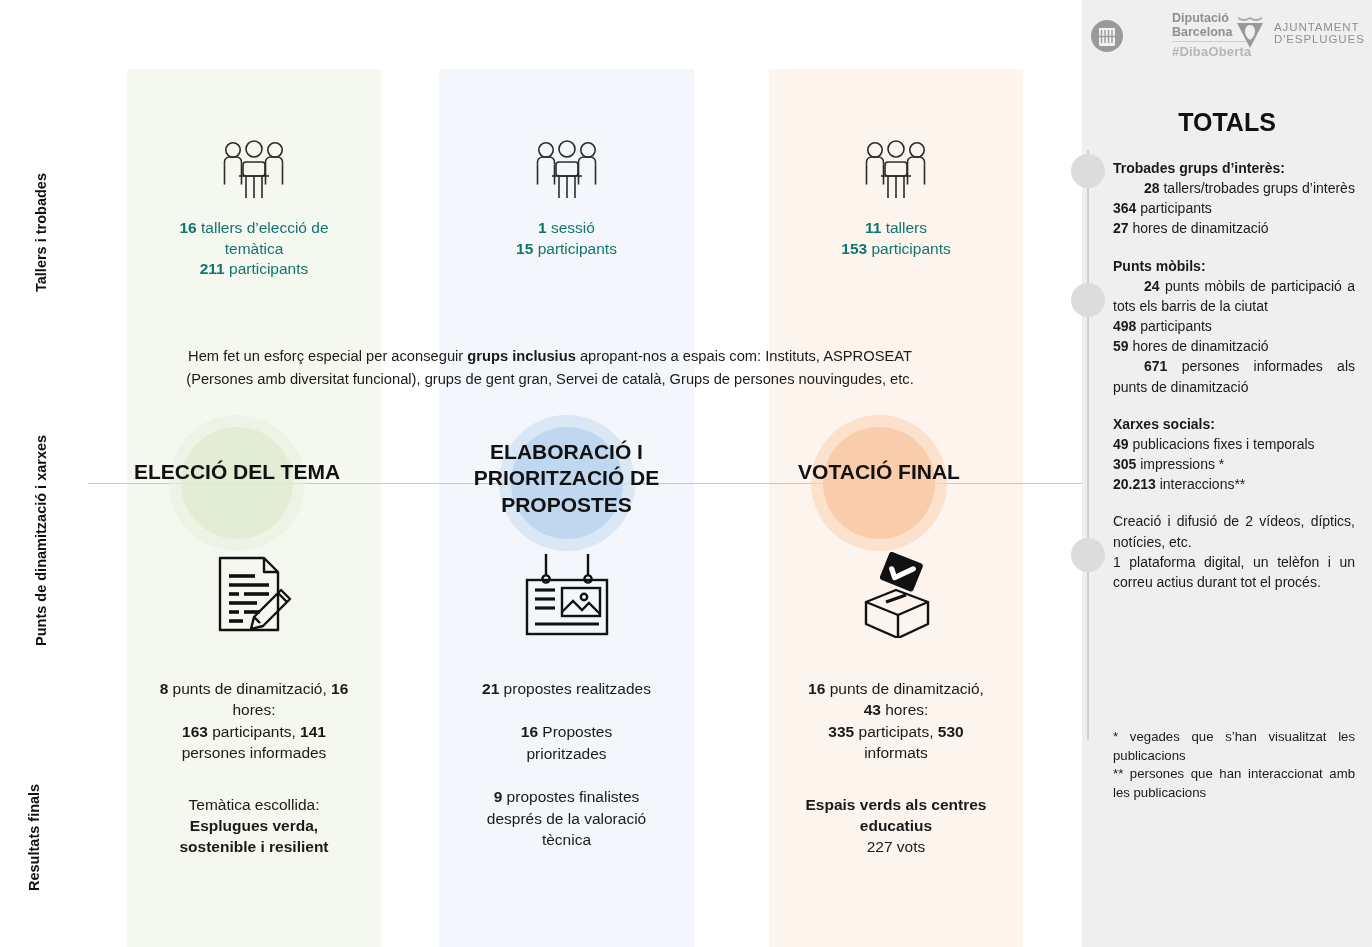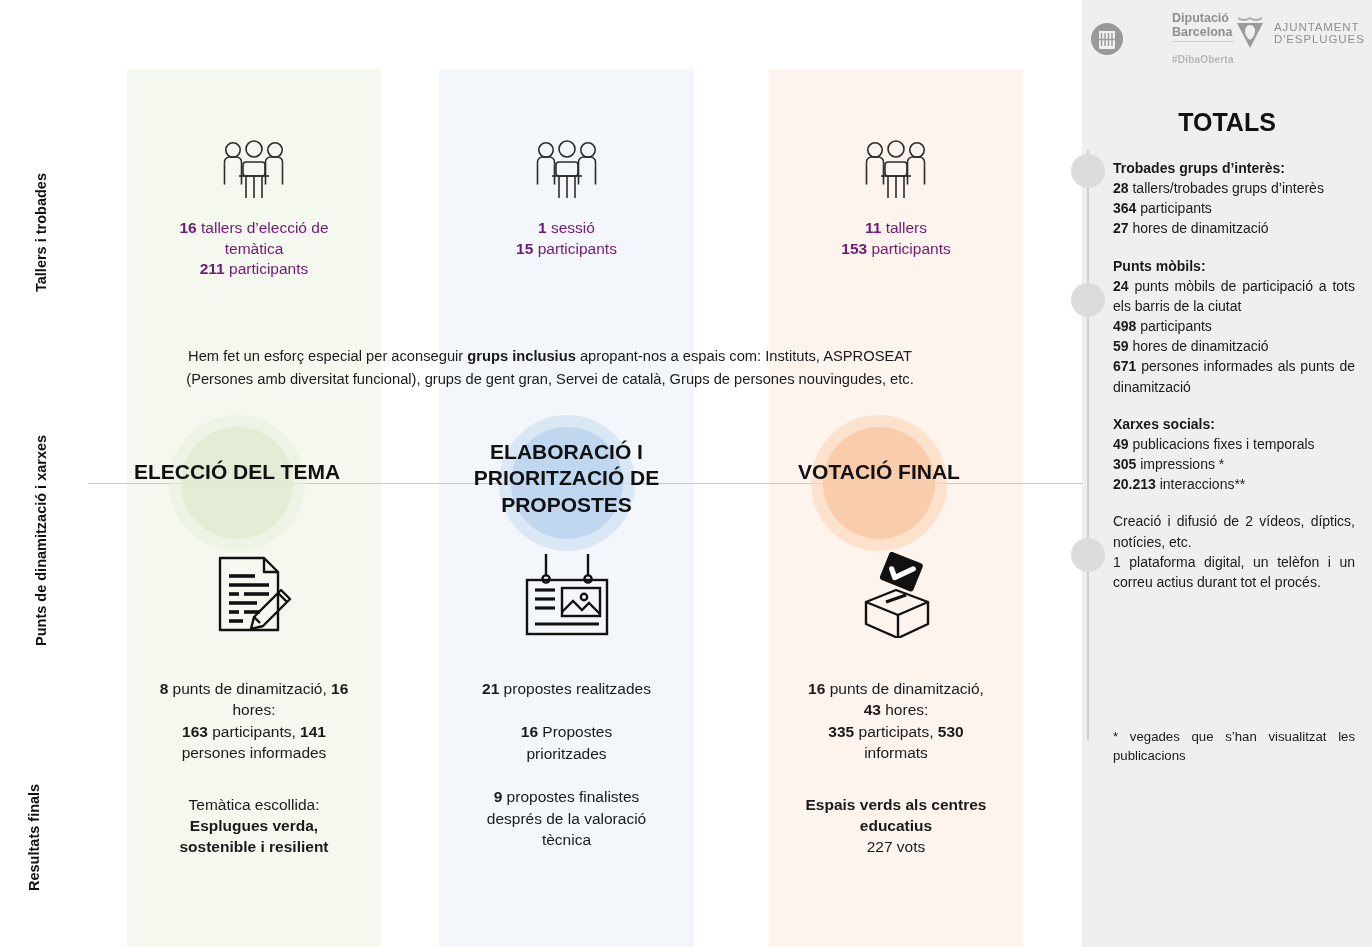--- a/index.html
+++ b/index.html
@@ -34,21 +34,21 @@
     writing-mode: vertical-rl; transform: rotate(180deg);
     text-align: center; line-height: 1.15;
   }
   #vlabel-1 { left: 33px; top: 130px; height: 205px; }
   #vlabel-2 { left: 33px; top: 410px; height: 260px; }
   #vlabel-3 { left: 26px; top: 780px; height: 115px; width: 40px; }
 
   
   .stage-top { position: absolute; text-align: center; }
   .people-icon { display: block; margin: 0 auto 14px auto; }
-  .stat-text { font-size: 15.5px; line-height: 1.33; color: #701a75; }
+  .stat-text { font-size: 15.5px; line-height: 1.33; color: #0f766e; }
   .stat-text b { font-weight: bold; }
   #top-1 { left: 127px; top: 140px; width: 254px; }
   #top-2 { left: 439px; top: 140px; width: 255px; }
   #top-3 { left: 769px; top: 140px; width: 254px; }
   #top-1 .stat-text { padding: 0 26px; }
 
   
   #inclusive-note {
     position: absolute; left: 110px; top: 345px; width: 880px;
     text-align: center; font-size: 14.7px; line-height: 1.55; color: #1a1a1a;
@@ -123,36 +123,36 @@
   #tl-dot-2 { top: 283px; }
   #tl-dot-3 { top: 538px; }
 
   #totals-body {
     position: absolute; left: 1113px; top: 158px; width: 242px;
     font-size: 14px; line-height: 1.44; color: #1a1a1a;
   }
   .tot-block { margin-bottom: 17px; }
   .tot-head { font-weight: bold; }
   .tot-line { text-align: justify; }
-  .tot-line b { font-weight: bold; }
+  .tot-line b { font-weight: bold; margin-left: 31px; }
   #footnotes {
     position: absolute; left: 1113px; top: 728px; width: 242px;
     font-size: 13.2px; line-height: 1.42; color: #1a1a1a; text-align: justify;
   }
 
   
   #logos { position: absolute; left: 1082px; top: 6px; width: 290px; height: 56px; }
   .logo { position: absolute; display: flex; align-items: center; gap: 6px; }
   #logo-diba { left: 8px; top: 6px; gap: 48px; }
   #logo-ajunt { left: 150px; top: 8px; }
   .logo-text { color: #8f8f8f; font-weight: bold; line-height: 1.08; }
   #logo-diba .logo-text { font-size: 12.5px; }
   #logo-ajunt .logo-text { font-size: 11.5px; letter-spacing: .9px; font-weight: normal; }
-  .logo-sub { font-size: 10px; color: #b6b6b6; font-weight: bold; letter-spacing: .2px;
-              border-top: 1px solid #cfcfcf; margin-top: 2px; padding-top: 12px; }
+  .logo-sub { font-size: 13px; color: #b6b6b6; font-weight: bold; letter-spacing: .2px;
+              border-top: 1px solid #cfcfcf; margin-top: 2px; padding-top: 2px; }
 </style>
 </head>
 <body>
 
 <div id="page">
 
   <div class="col-bg" id="col-bg-1"></div>
   <div class="col-bg" id="col-bg-2"></div>
   <div class="col-bg" id="col-bg-3"></div>
 
@@ -411,15 +411,16 @@
 
     <div class="tot-block">
       <div class="tot-line">Creació i difusió de 2 vídeos, díptics, notícies, etc.</div>
       <div class="tot-line">1 plataforma digital, un telèfon i un correu actius durant tot el procés.</div>
     </div>
 
   </div>
 
   <div id="footnotes">
     <div>* vegades que s’han visualitzat les publicacions</div>
+    <div>** persones que han interaccionat amb les publicacions</div>
   </div>
 
 </div>
 
 </body></html>

